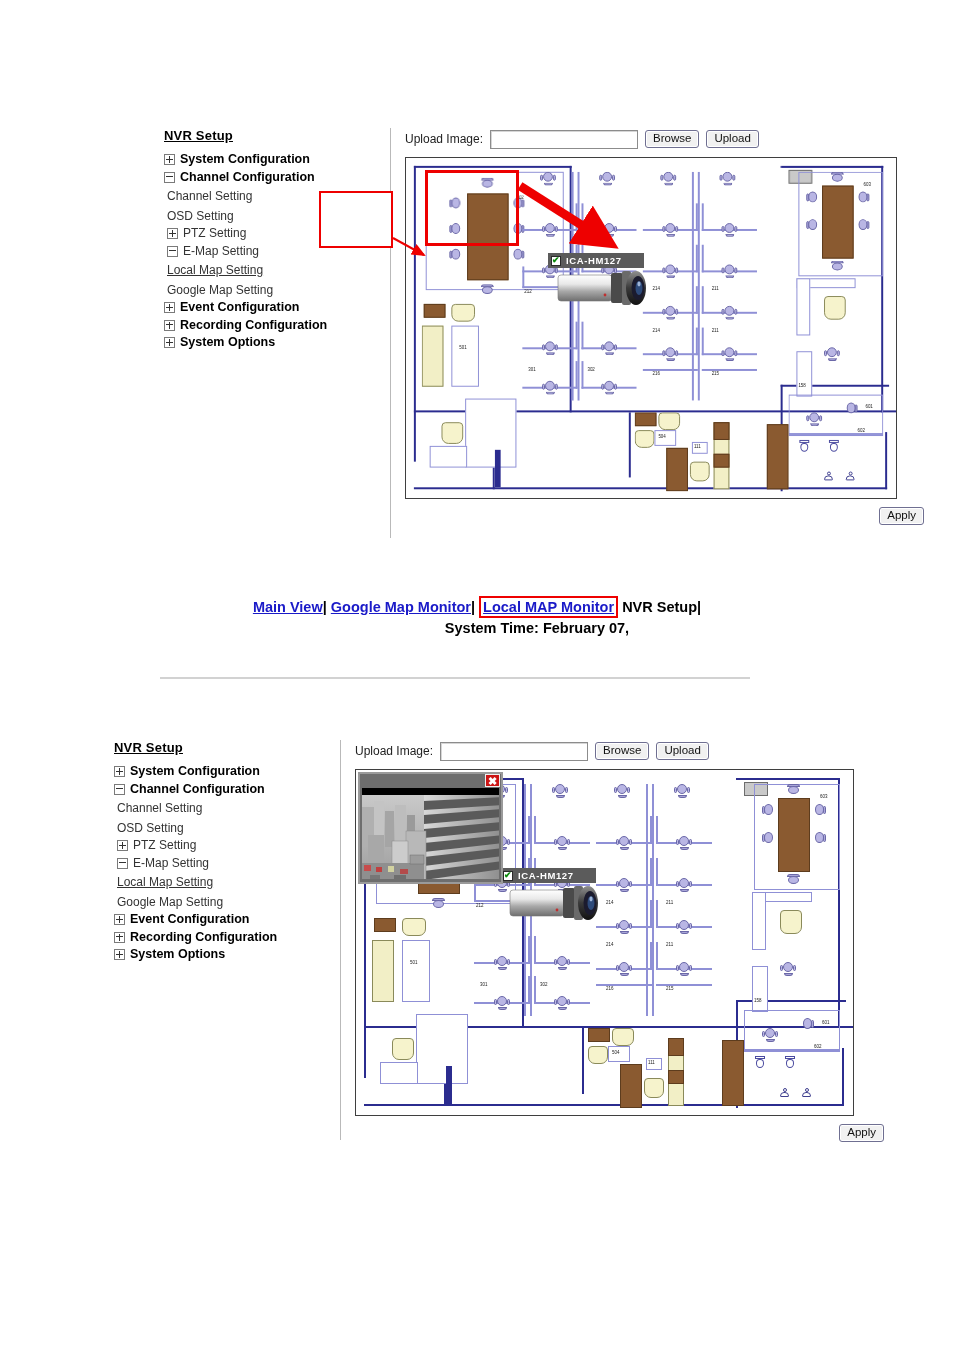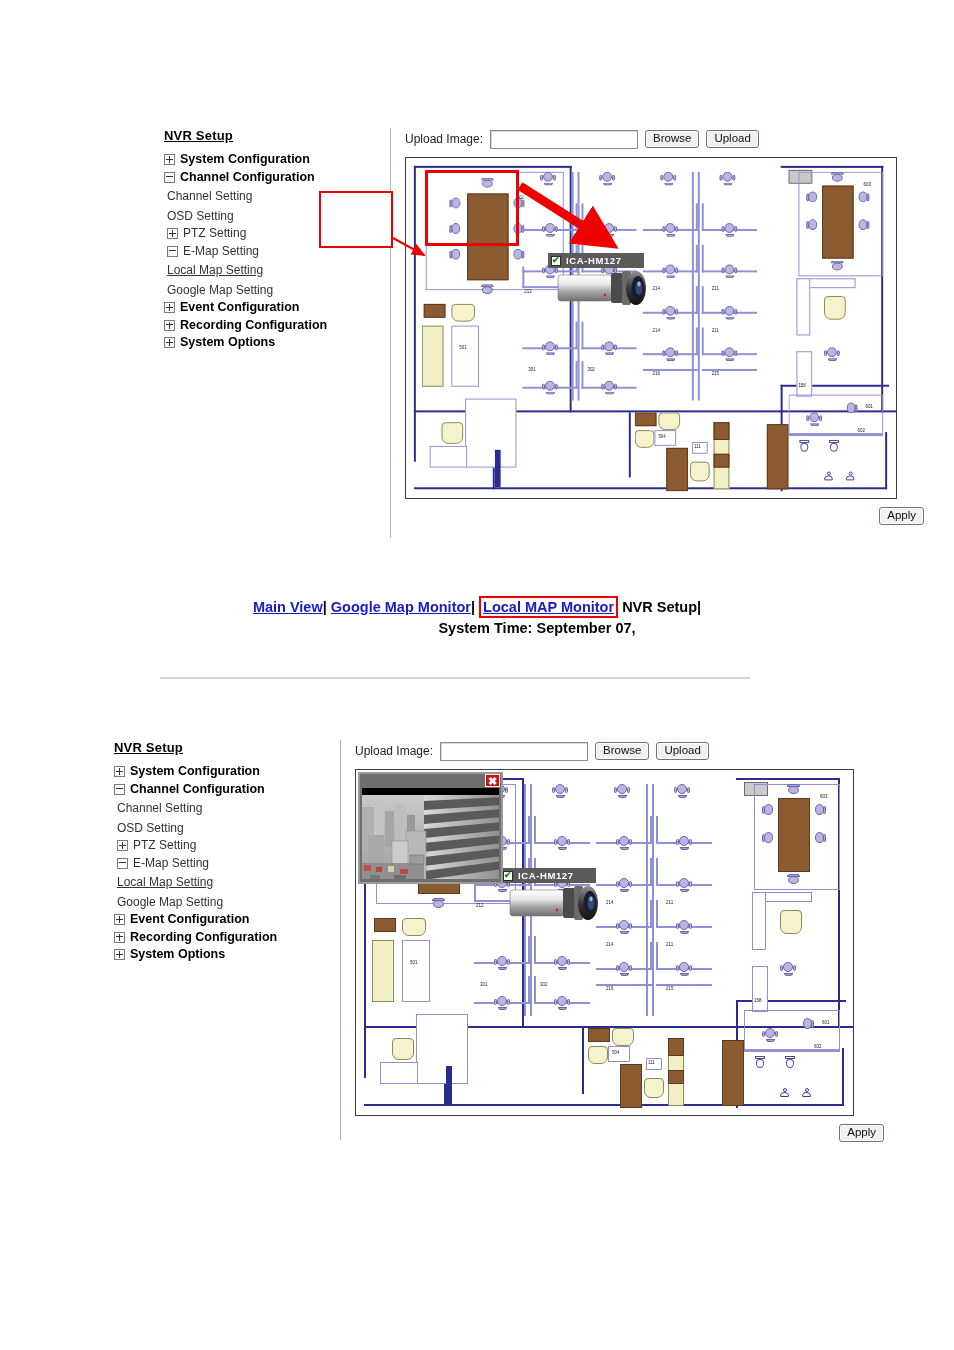--- a/index.html
+++ b/index.html
@@ -586,21 +586,21 @@
   </svg>
 </div>
 
 <div class="navblock" style="top:598px;">
   <div class="navline">
     <a class="navlink" href="#">Main View</a><span>|</span>
     <a class="navlink" href="#">Google Map Monitor</a><span>|</span>
     <span class="nav-hl"><a class="navlink" href="#">Local MAP Monitor</a></span>
     <span>NVR Setup</span><span>|</span>
   </div>
-  <div class="systime">System Time: September 07,</div>
+  <div class="systime">System Time: February 07,</div>
 </div>
 
 <div class="hr-sep" style="left:160px;top:677px;width:590px;"></div>
 
 <div class="panel" id="panel2" style="left:100px;top:740px;width:790px;">
   <div class="panel-inner">
     <div class="sidebar">
       <div class="nvr-title">NVR Setup</div>
       <ul class="tree">
         <li>

